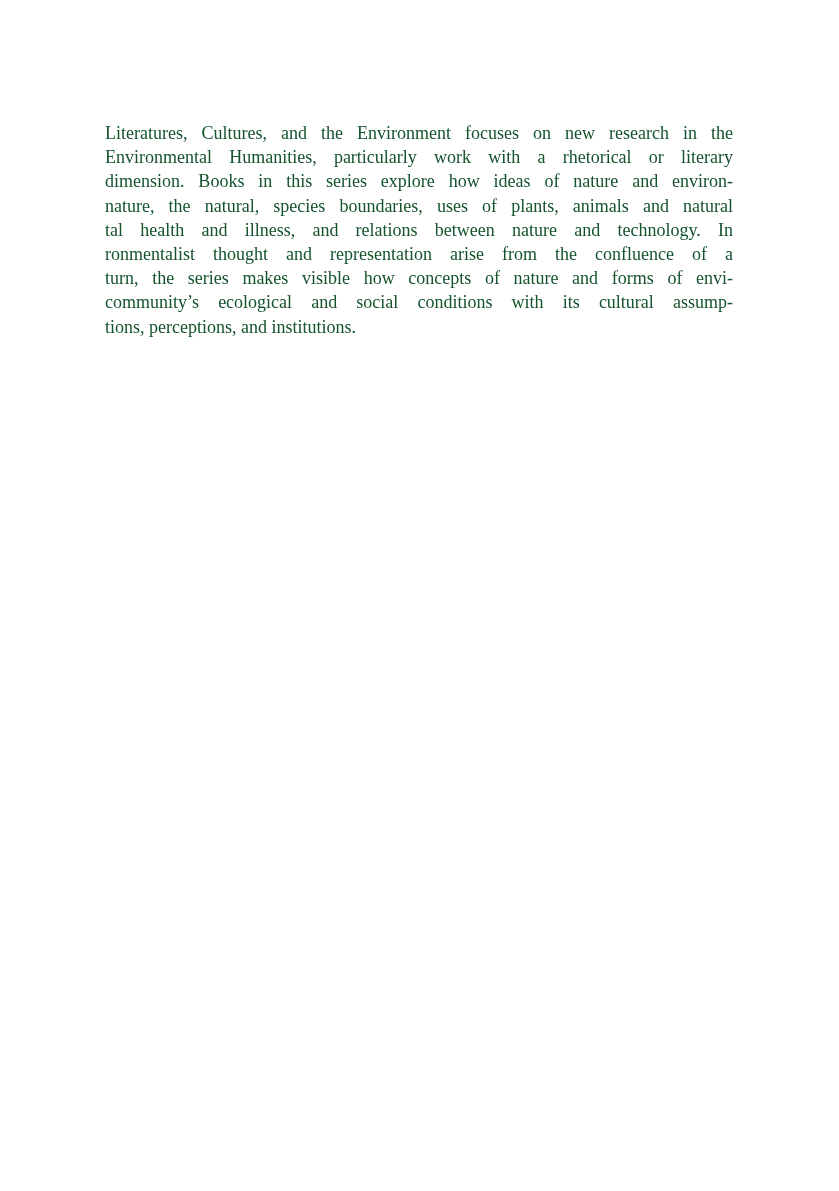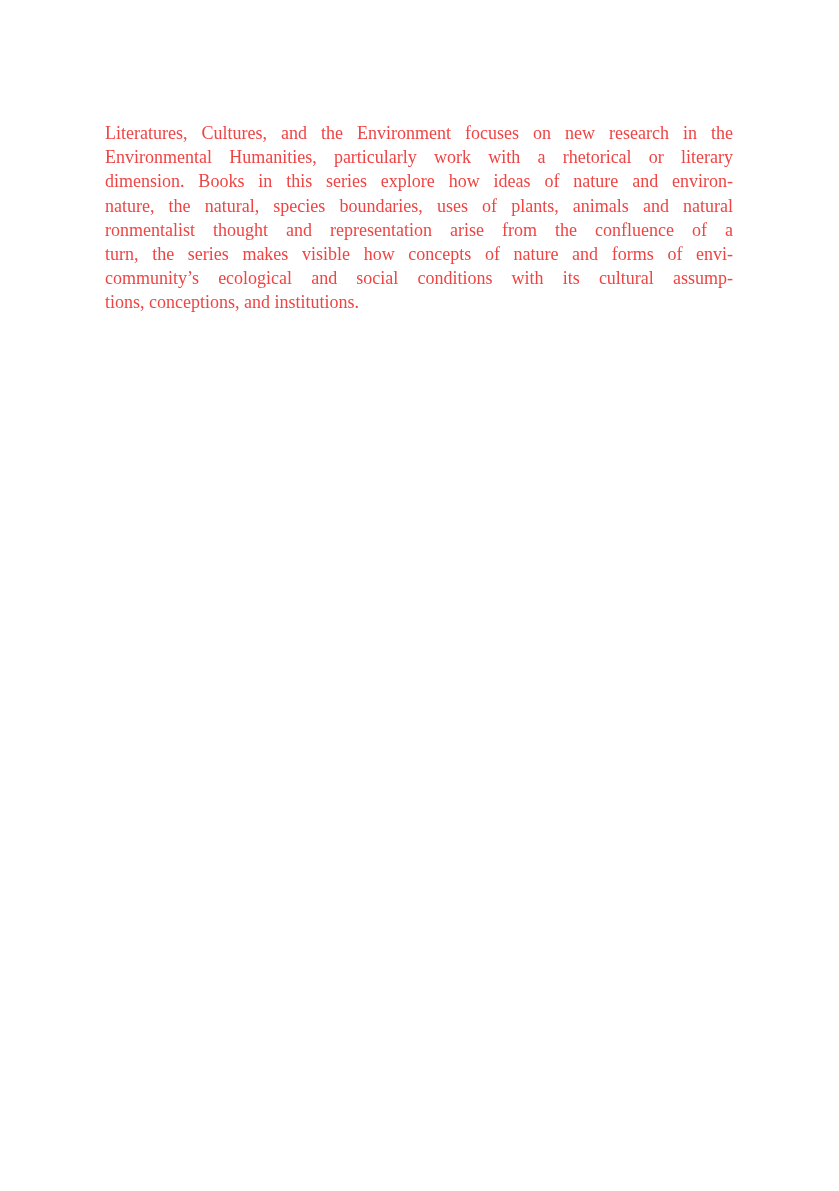--- a/index.html
+++ b/index.html
@@ -13,21 +13,21 @@
     height: 1191px;
     background: #ffffff;
     overflow: hidden;
     font-family: "Liberation Serif", serif;
   }
   .paragraph {
     position: absolute;
     left: 105px;
     top: 121px;
     width: 628px;
-    color: #ef4444;
+    color: #14532d;
     font-size: 18px;
     line-height: 24.2px;
   }
   .line {
     white-space: normal;
     text-align: left;
   }
   .line.justified {
     text-align: justify;
     text-align-last: justify;
@@ -35,18 +35,19 @@
 </style>
 </head>
 <body>
 
 <div class="page">
   <div class="paragraph">
     <div class="line justified">Literatures, Cultures, and the Environment focuses on new research in the</div>
     <div class="line justified">Environmental Humanities, particularly work with a rhetorical or literary</div>
     <div class="line justified">dimension. Books in this series explore how ideas of nature and environ-</div>
     <div class="line justified">nature, the natural, species boundaries, uses of plants, animals and natural</div>
+    <div class="line justified">tal health and illness, and relations between nature and technology. In</div>
     <div class="line justified">ronmentalist thought and representation arise from the confluence of a</div>
     <div class="line justified">turn, the series makes visible how concepts of nature and forms of envi-</div>
     <div class="line justified">community’s ecological and social conditions with its cultural assump-</div>
-    <div class="line">tions, conceptions, and institutions.</div>
+    <div class="line">tions, perceptions, and institutions.</div>
   </div>
 </div>
 
 </body></html>

